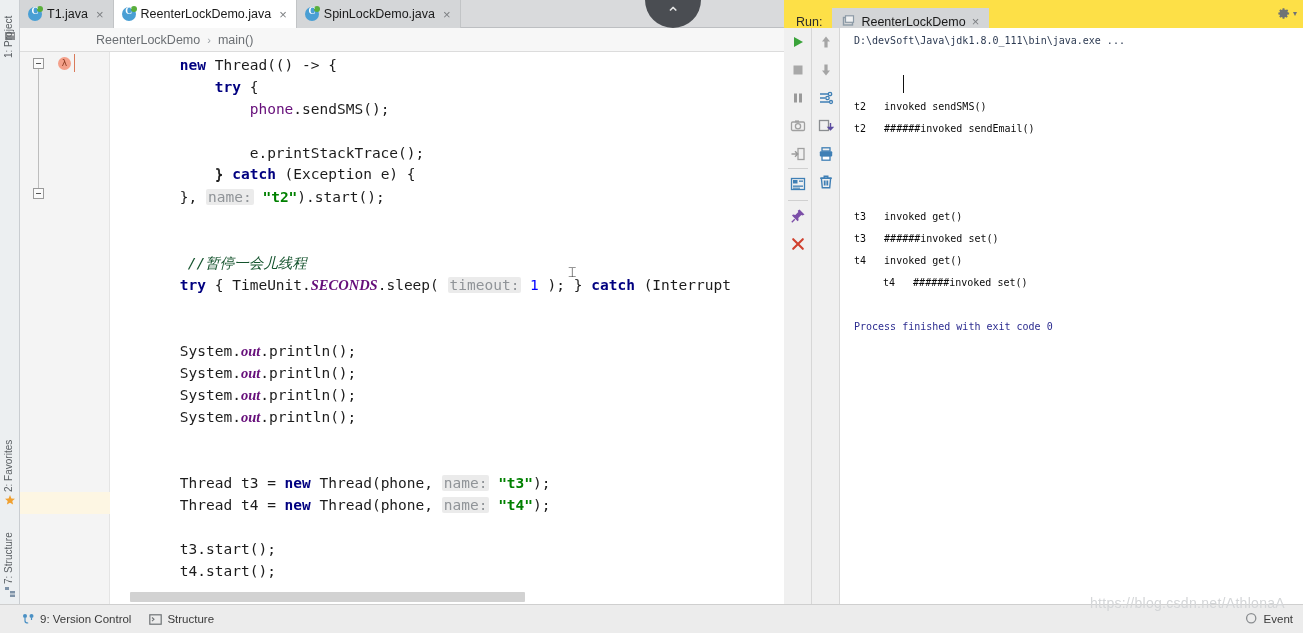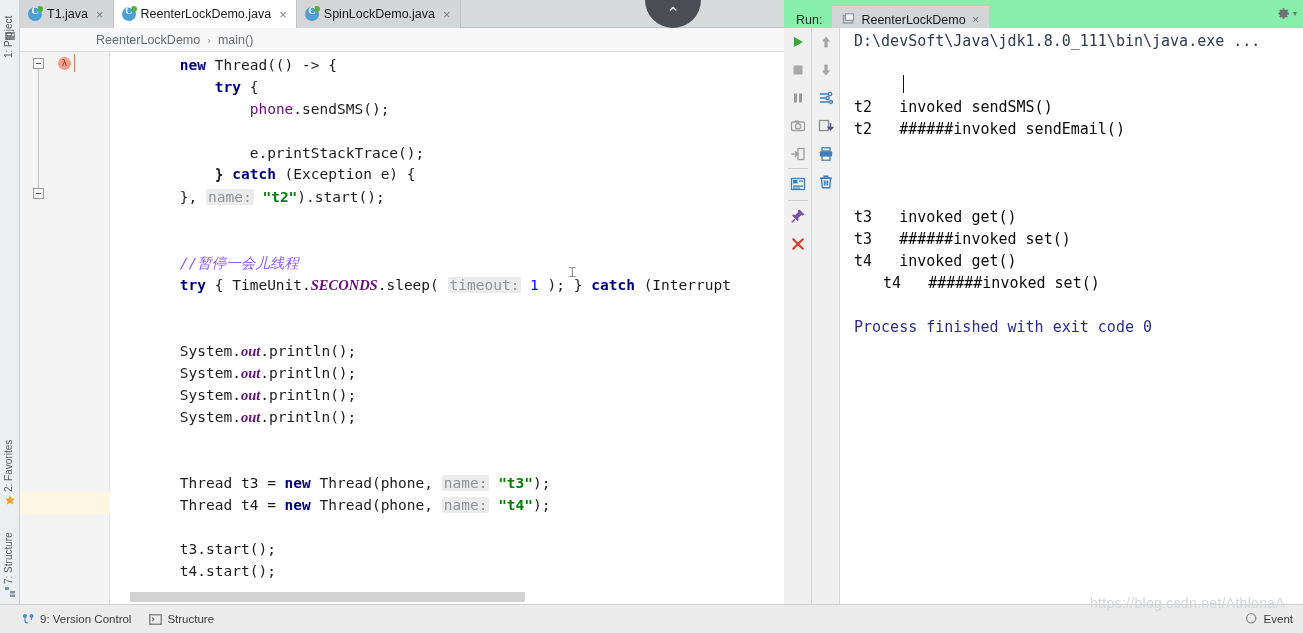--- a/index.html
+++ b/index.html
@@ -98,21 +98,21 @@
     position: absolute; left: 0; width: 764px; height: 22px;
     background: #fdf6e3;
   }
   .cur-line-num { color: #000; }
 
   .kw  { color: #000080; font-weight: bold; }
   .str { color: #008000; font-weight: bold; }
   .num { color: #0000ff; }
   .fld { color: #660e7a; font-style: italic; font-weight: bold; font-family: Liberation Serif, serif; }
   .var { color: #660e7a; }
-  .cmt { color: #8b5cf6; font-style: italic; }
+  .cmt { color: #14532d; font-style: italic; margin-left: 8px; }
   .hint {
     color: #909498; background: #ebebeb; border-radius: 2px;
     padding: 0 2px;
   }
 
   
   .foldmark {
     position: absolute; left: 13px; width: 11px; height: 11px;
     border: 1px solid #9a9a9a; background: #fafafa;
   }
@@ -136,21 +136,21 @@
     position: absolute; width: 1px; background: #d4d4d4;
   }
   .hscroll {
     position: absolute; left: 110px; bottom: 2px; height: 10px; width: 395px;
     background: #d2d2d2; border-radius: 1px;
   }
 
   
   .runbar {
     position: absolute; left: 784px; top: 0; width: 519px; height: 44px;
-    background: #86efac; border-bottom: 5px solid #a3a3a3;
+    background: #fde047; border-bottom: 1px solid #a3a3a3;
     display: flex; align-items: center;
   }
   .run-label {
     font-size: 12.5px; color: #2b2b2b; padding: 0 10px 0 12px;
   }
   .run-tab {
     display: flex; align-items: center; gap: 6px; height: 28px;
     padding: 0 10px; background: #d3d5d7; font-size: 12.5px; color: #1a1a1a;
   }
   .run-tab .tclose { color: #7c7f82; font-size: 13px; }
@@ -174,21 +174,21 @@
   .tsep {
     position: absolute; left: 4px; width: 20px; height: 1px; background: #d0d0d0;
   }
 
   .console {
     position: absolute; left: 840px; top: 28px; right: 0; height: 576px;
     background: #ffffff; overflow: hidden;
   }
   .cline {
     position: absolute; left: 14px; white-space: pre;
-    font-family: "DejaVu Sans Mono", monospace; font-size: 15px;
+    font-family: "DejaVu Sans Mono", monospace; font-size: 10px;
     line-height: 22px; color: #0a0a0a;
   }
   .cline.hdr { color: #2c3a52; }
   .cline.fin { color: #2b2b8f; }
   .console-caret {
     position: absolute; width: 1px; background: #111;
   }
 
   
   .bottombar {

